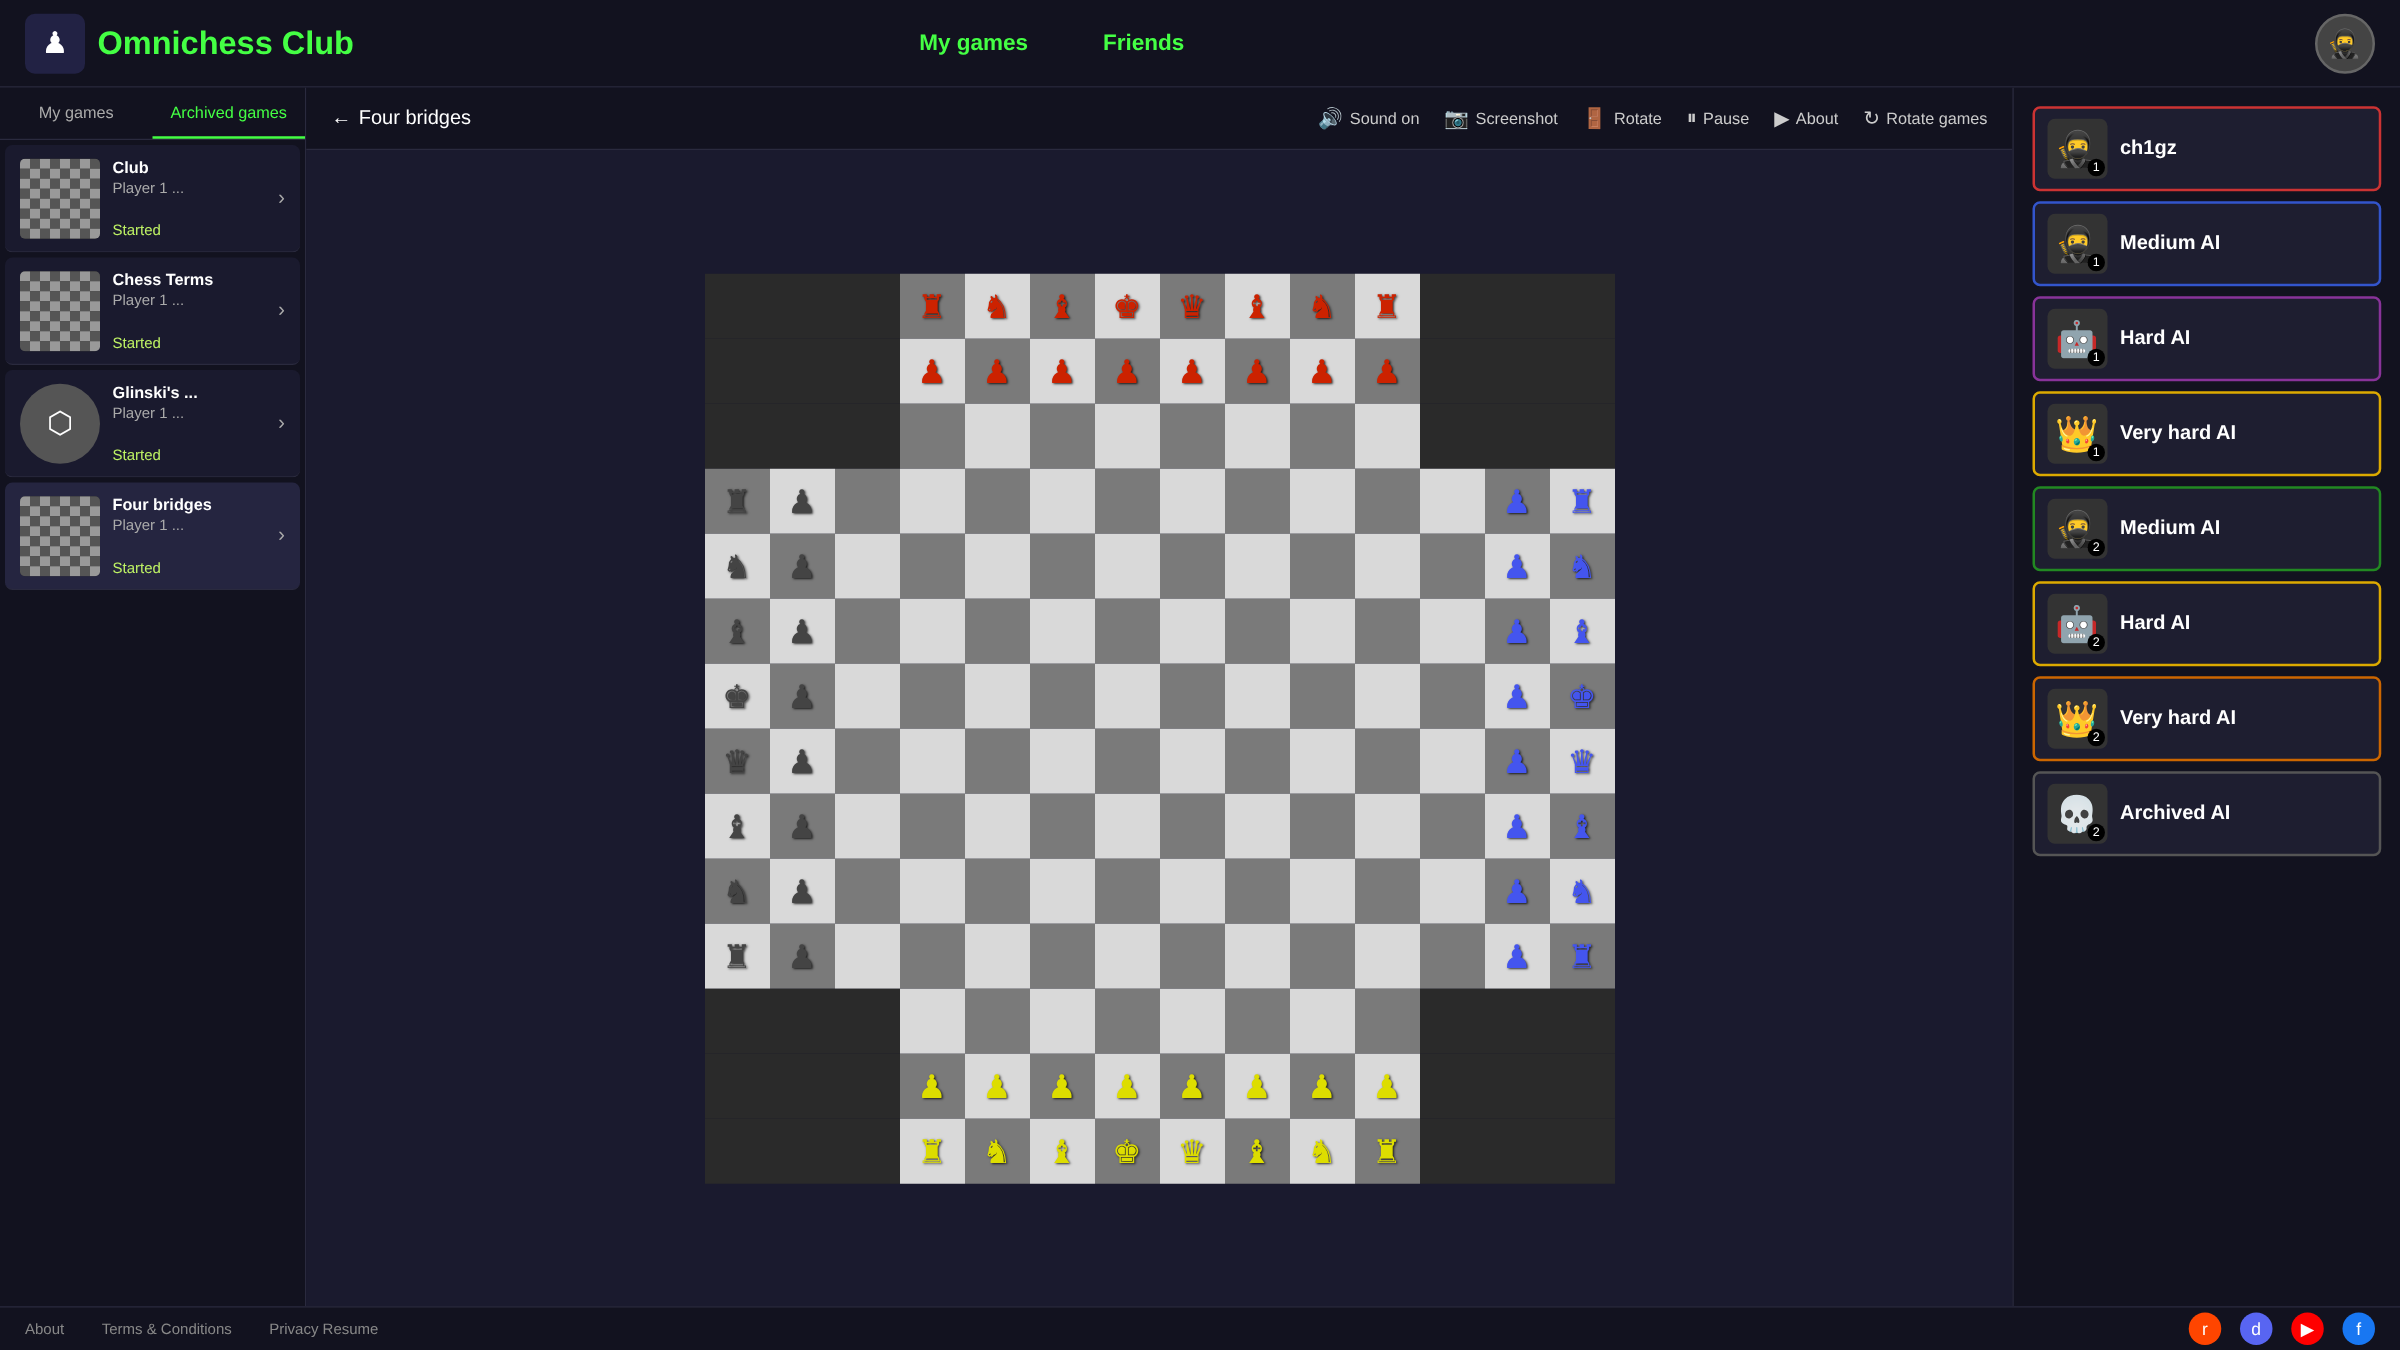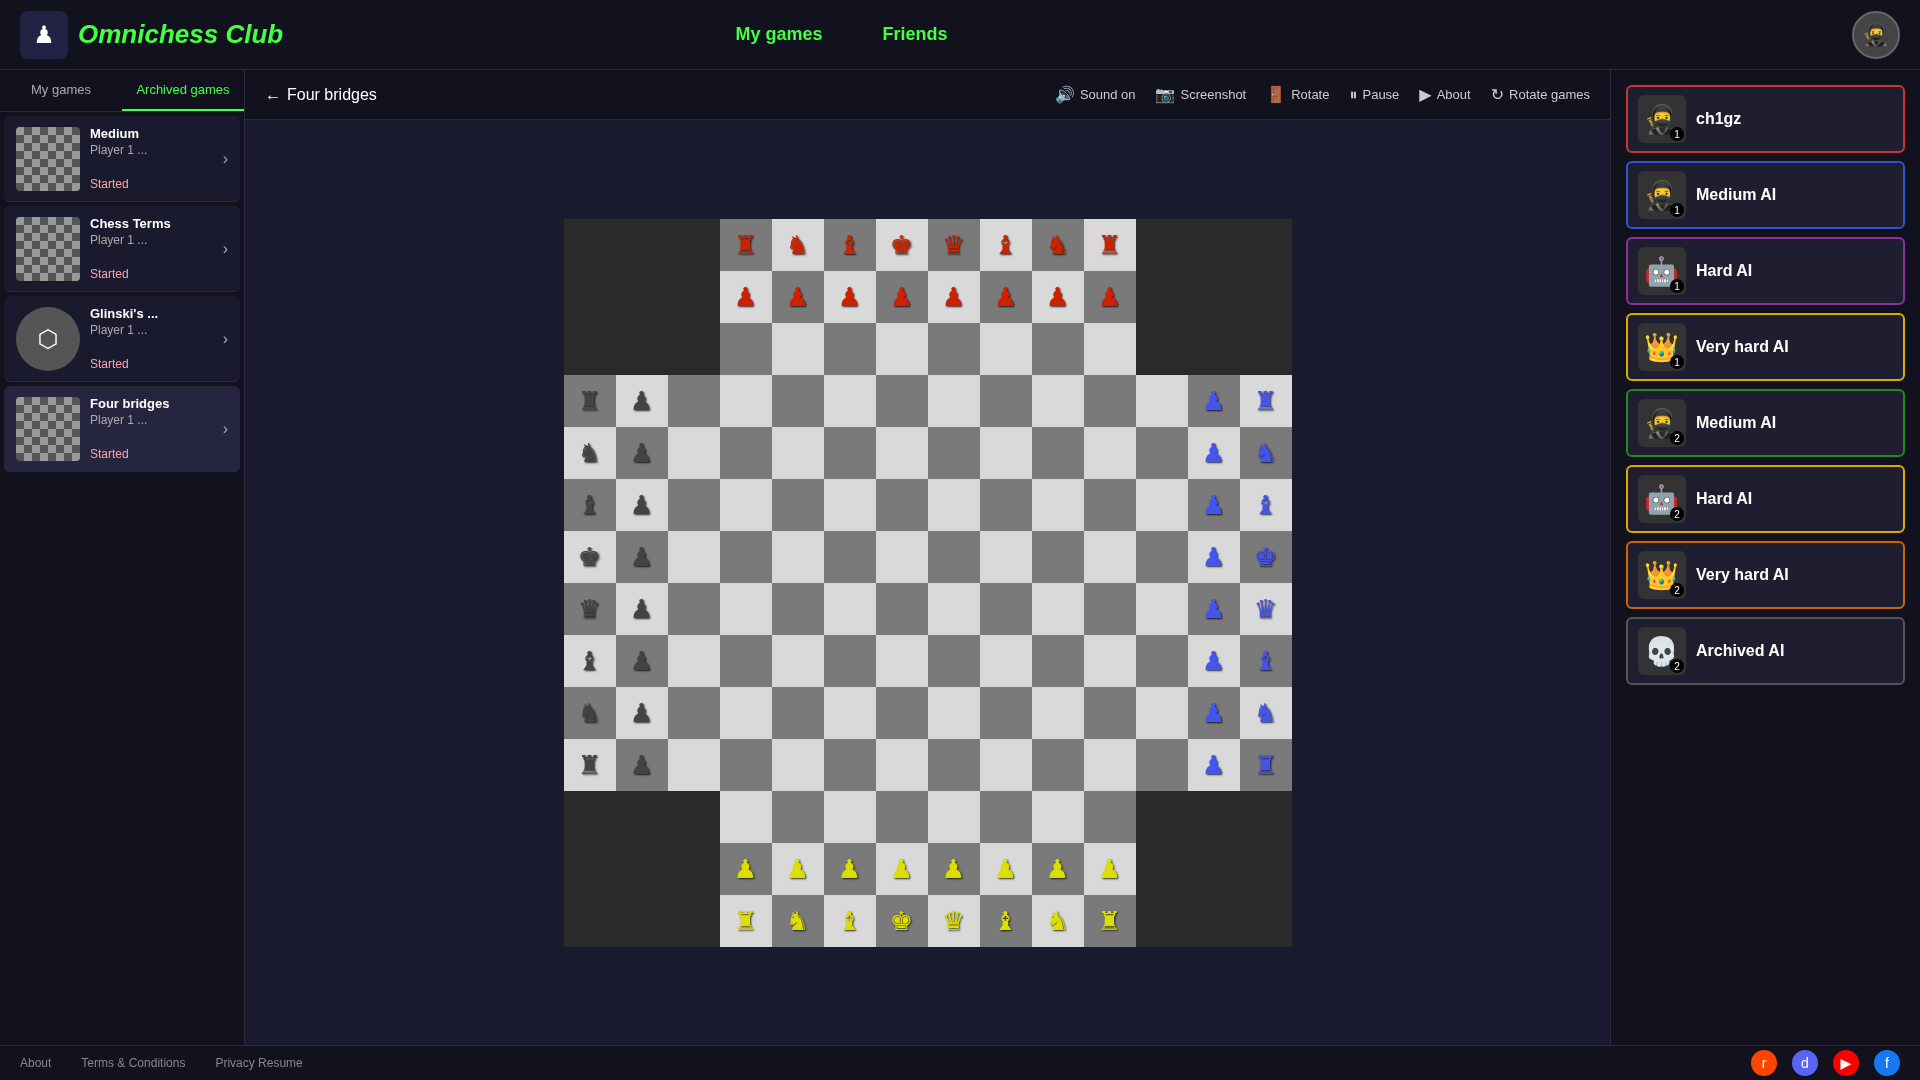--- a/index.html
+++ b/index.html
@@ -36,21 +36,20 @@
       border-radius: 8px;
       display: flex;
       align-items: center;
       justify-content: center;
       font-size: 24px;
     }
     .logo-text {
       color: #44ff44;
       font-size: 26px;
       font-weight: bold;
-      font-style: italic;
     }
     .nav-links {
       display: flex;
       gap: 60px;
       margin-left: auto;
       margin-right: auto;
     }
     .nav-link {
       color: #44ff44;
       font-size: 18px;
@@ -146,21 +145,21 @@
       font-weight: bold;
       color: #fff;
     }
     .game-player {
       font-size: 12px;
       color: #aaa;
       margin-top: 2px;
     }
     .game-status {
       font-size: 12px;
-      color: #fca5a5;
+      color: #bef264;
       margin-top: 20px;
     }
     .game-arrow {
       color: #aaa;
       font-size: 16px;
     }
 
     
     .game-area {
       flex: 1;
@@ -408,21 +407,21 @@
             <div class="thumb-cell dark"></div>
             <div class="thumb-cell light"></div>
             <div class="thumb-cell dark"></div>
             <div class="thumb-cell light"></div>
             <div class="thumb-cell dark"></div>
             <div class="thumb-cell light"></div>
             <div class="thumb-cell dark"></div>
             <div class="thumb-cell light"></div>
         </div>
         <div class="game-info">
-          <div class="game-name">Medium</div>
+          <div class="game-name">Club</div>
           <div class="game-player">Player 1 ...</div>
           <div class="game-status">Started</div>
         </div>
         <div class="game-arrow">›</div>
       </div>
 
       <div class="game-item">
         <div class="game-thumb">
           <div class="thumb-cell light"></div>
             <div class="thumb-cell dark"></div>

